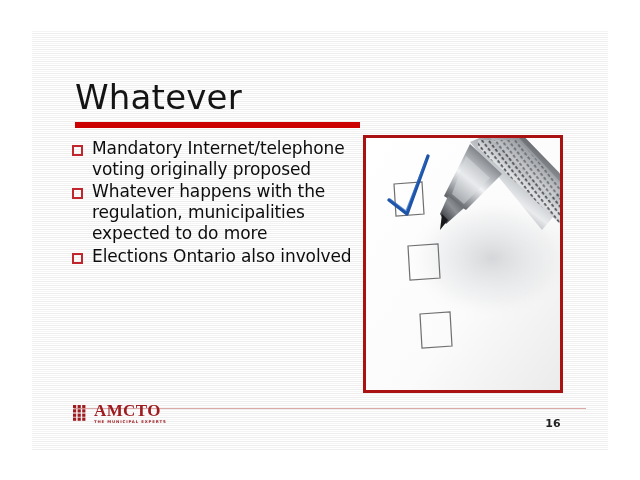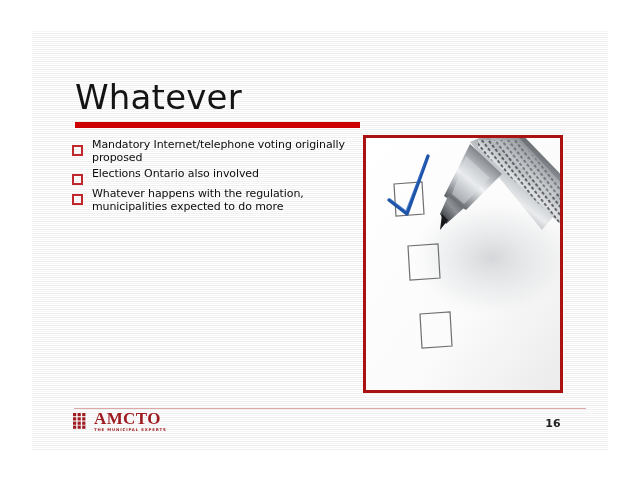--- a/index.html
+++ b/index.html
@@ -76,21 +76,21 @@
     flex: 0 0 auto;
     width: 11px;
     height: 11px;
     border: 2px solid #c0272d;
     box-sizing: border-box;
     margin-top: 7px;
     margin-right: 9px;
   }
   .bullet-text {
     flex: 1 1 auto;
-    font-size: 11px;
+    font-size: 17px;
     line-height: 1.22;
     color: #0d0d0d;
     letter-spacing: -0.1px;
   }
 
   
   #ballot-figure {
     position: absolute;
     left: 331px;
     top: 105px;
@@ -108,21 +108,21 @@
     position: absolute;
     left: 42px;
     top: 378px;
     width: 512px;
     height: 1px;
     background: #dda8a8;
   }
   #logo-block {
     position: absolute;
     left: 41px;
-    top: 380px;
+    top: 372px;
     display: flex;
     align-items: center;
   }
   #logo-mark {
     width: 17px;
     height: 16px;
     margin-right: 4px;
   }
   #logo-textwrap { line-height: 1; }
   #logo-wordmark {
@@ -164,26 +164,26 @@
 
   <div id="bullet-list">
 
     <div class="bullet-row">
       <span class="bullet-marker"></span>
       <span class="bullet-text">Mandatory Internet/telephone voting originally proposed</span>
     </div>
 
     <div class="bullet-row">
       <span class="bullet-marker"></span>
-      <span class="bullet-text">Elections Ontario also involved</span>
+      <span class="bullet-text">Whatever happens with the regulation, municipalities expected to do more</span>
     </div>
 
     <div class="bullet-row">
       <span class="bullet-marker"></span>
-      <span class="bullet-text">Whatever happens with the regulation, municipalities expected to do more</span>
+      <span class="bullet-text">Elections Ontario also involved</span>
     </div>
 
   </div>
 
   <div id="ballot-figure">
     <svg id="ballot-photo" viewBox="0 0 194 252" preserveAspectRatio="none" xmlns="http://www.w3.org/2000/svg">
       <defs>
         <linearGradient id="paperShade" x1="0" y1="0" x2="1" y2="1">
           <stop offset="0%" stop-color="#ffffff"></stop>
           <stop offset="60%" stop-color="#fbfbfb"></stop>

